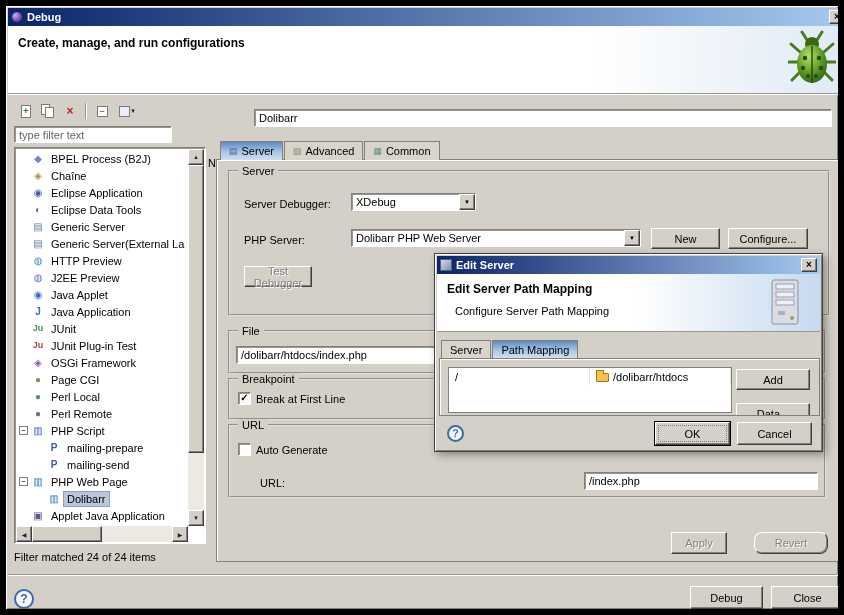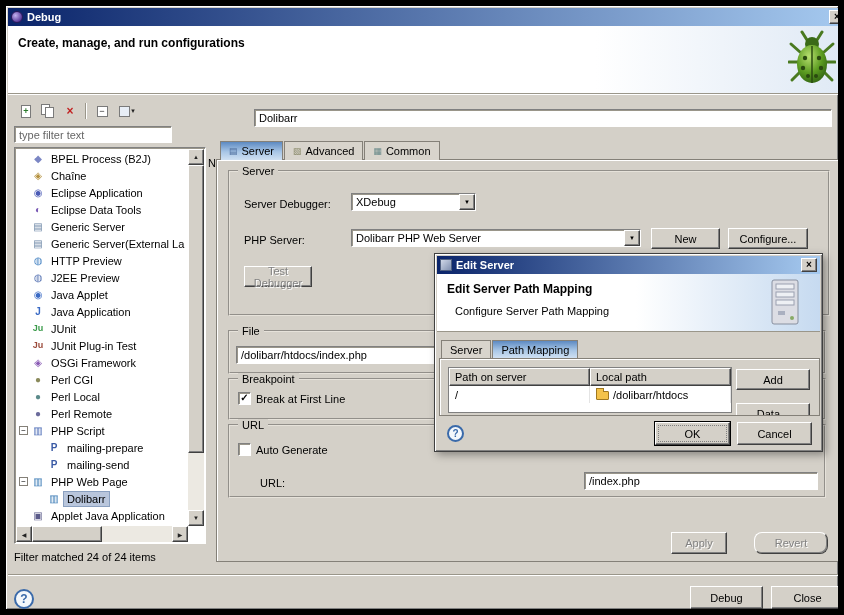--- a/index.html
+++ b/index.html
@@ -306,21 +306,21 @@
             <i>−</i>
           </span>
           <span class="tree-icon" style="color:#8a5bb5">◈</span>
           <span class="tree-label">OSGi Framework</span>
         </div>
         <div class="tree-item" data-variant="root" data-exp="none">
           <span class="exp">
             <i>−</i>
           </span>
           <span class="tree-icon" style="color:#8a8a5b">●</span>
-          <span class="tree-label">Perl CGI</span>
+          <span class="tree-label">Page CGI</span>
         </div>
         <div class="tree-item" data-variant="root" data-exp="none">
           <span class="exp">
             <i>−</i>
           </span>
           <span class="tree-icon" style="color:#5b8a8a">●</span>
           <span class="tree-label">Perl Local</span>
         </div>
         <div class="tree-item" data-variant="root" data-exp="none">
           <span class="exp">
@@ -477,24 +477,20 @@
     <div class="dlg-tabs">
       <div class="tab">
         <span>Server</span>
       </div>
       <div class="tab active">
         <span>Path Mapping</span>
       </div>
     </div>
     <div class="dlg-content">
       <div class="ptable">
-        <div class="pt-head">
-          <div class="pt-th">Path on server</div>
-          <div class="pt-th">Local path</div>
-        </div>
         <div class="pt-row">
           <div class="pt-td">/</div>
           <div class="pt-td">
             <span class="folder"></span>
             <span>/dolibarr/htdocs</span>
           </div>
         </div>
       </div>
       <button class="btn raised dlg-add">Add</button>
       <button class="btn raised dlg-edit">Data...</button>

